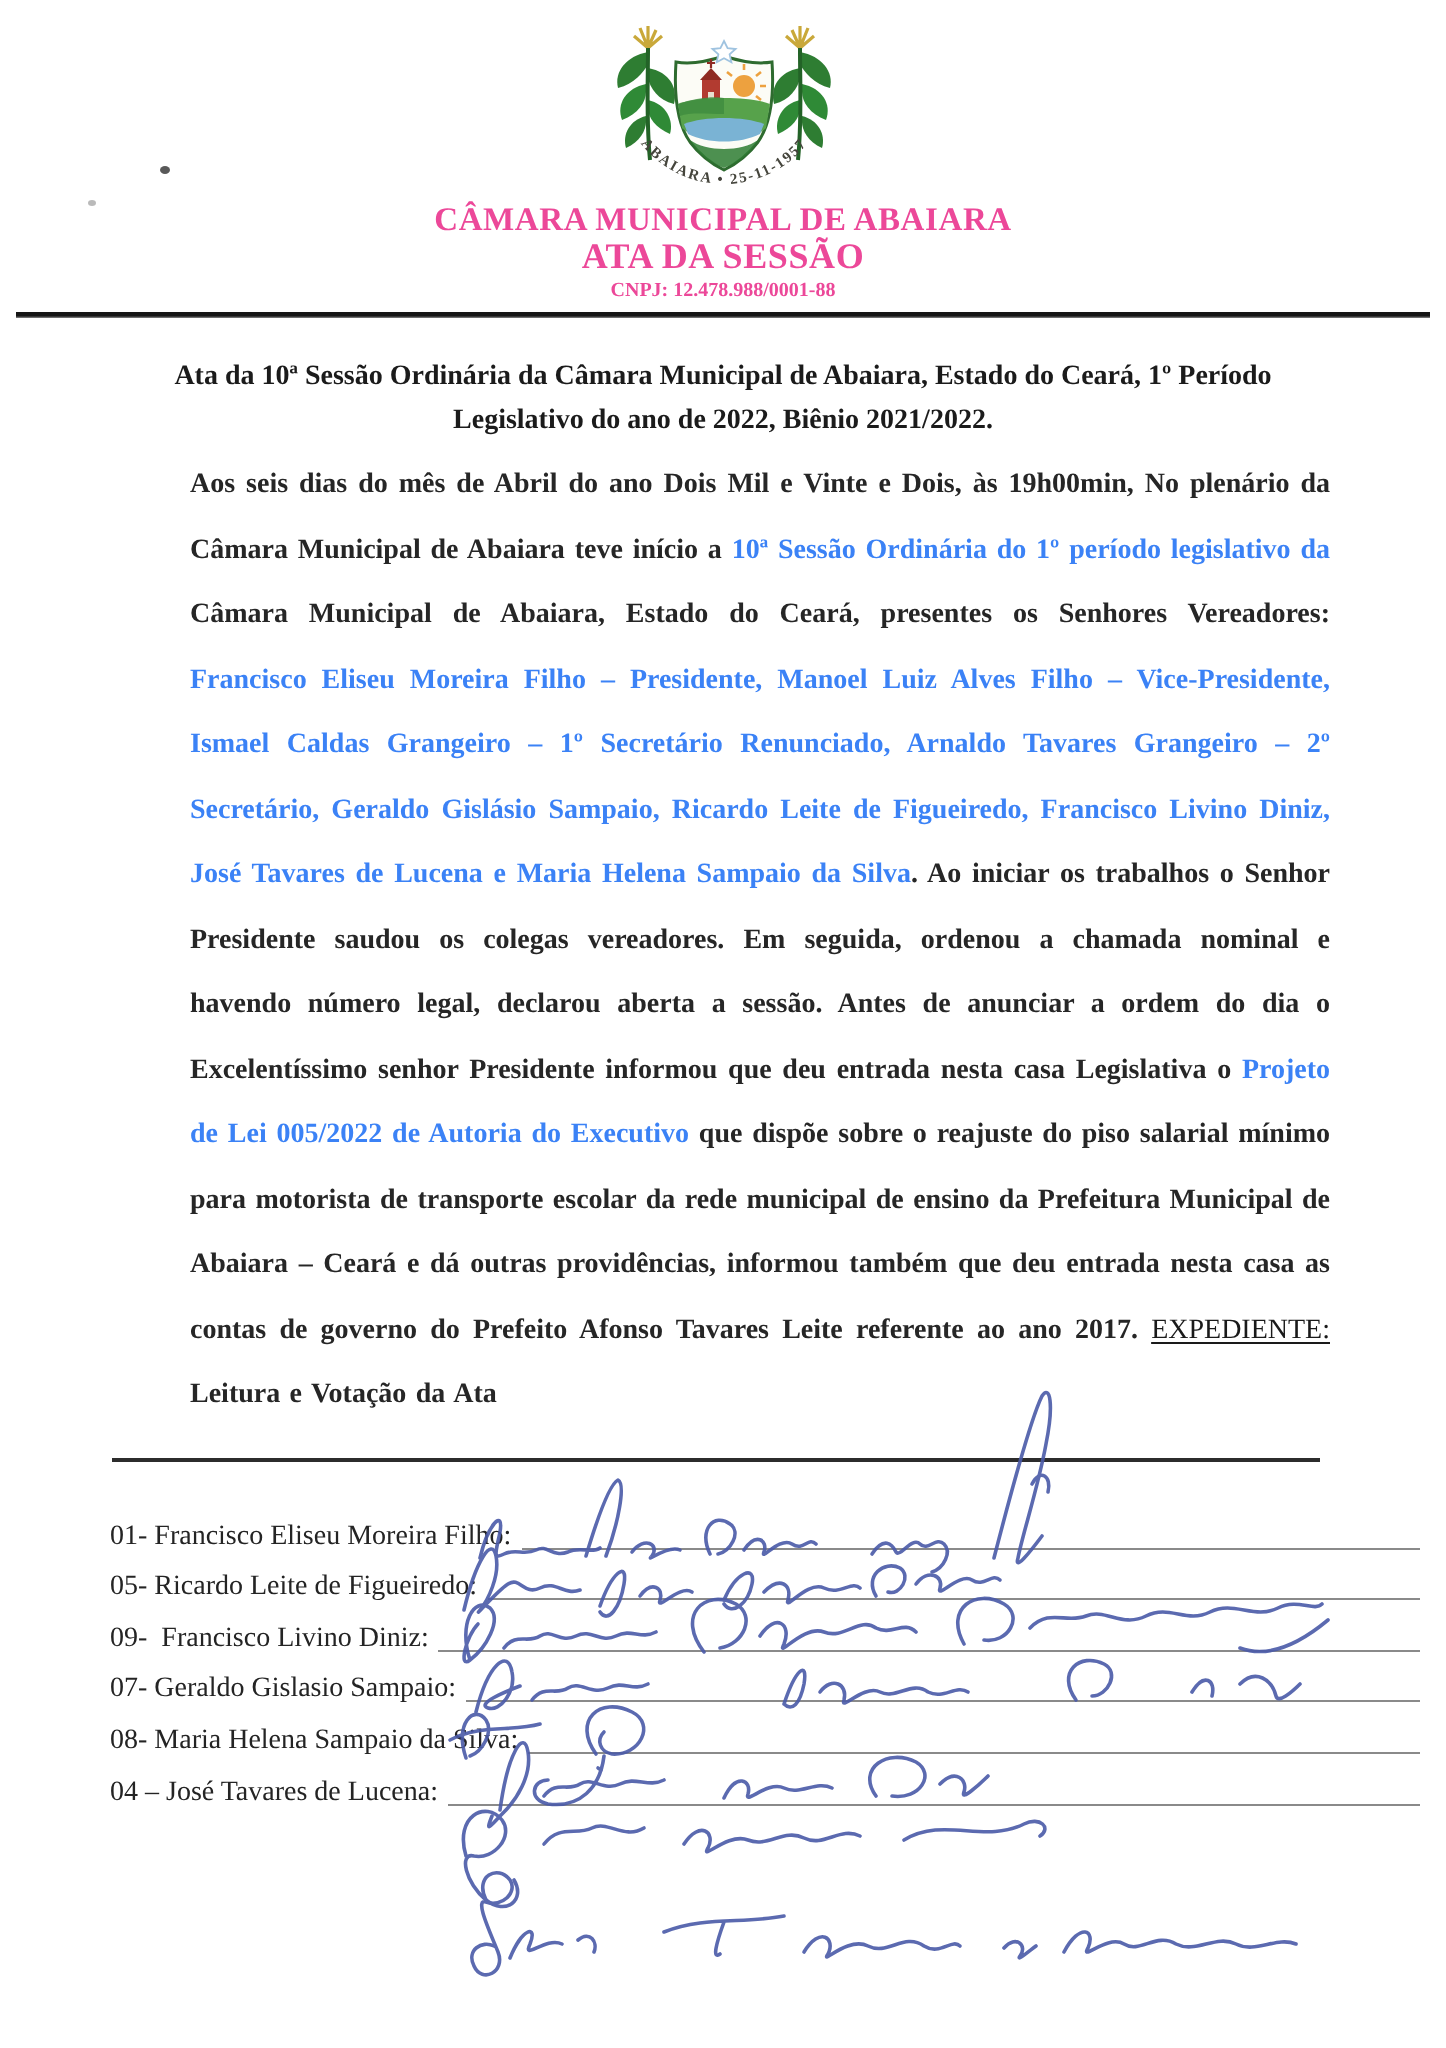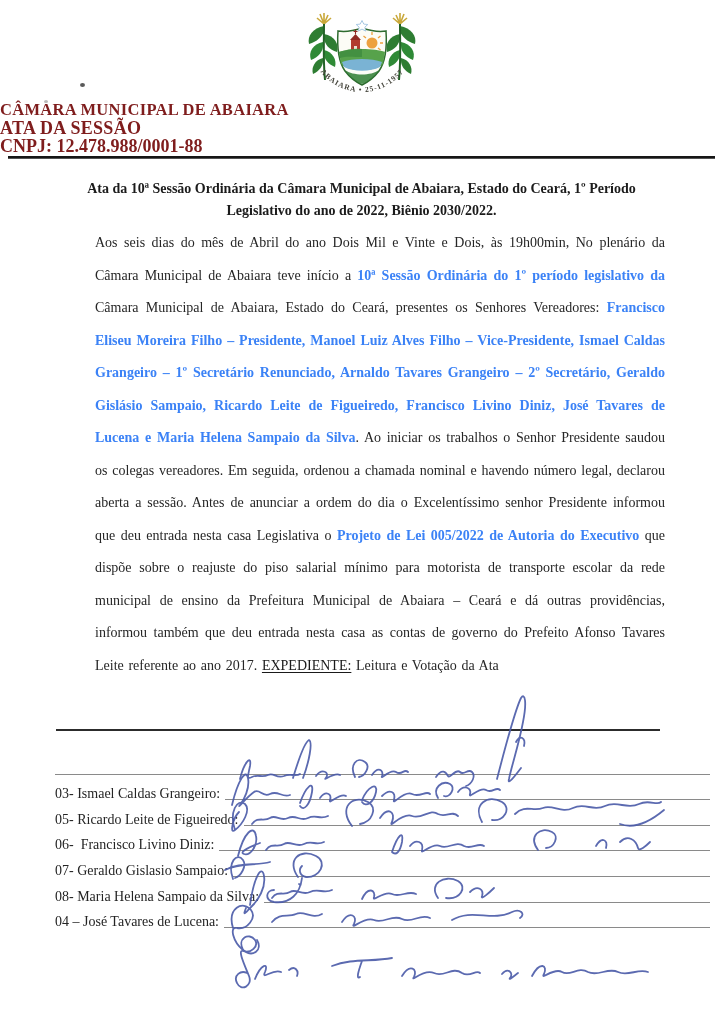--- a/index.html
+++ b/index.html
@@ -10,40 +10,40 @@
     background:#ffffff;
     overflow:hidden;
     font-family:"Liberation Serif","DejaVu Serif",serif;
     color:#1e1e1e;
   }
   .crest{
     position:absolute;top:12px;left:50%;margin-left:-75px;
   }
   .header-text{
     position:absolute;top:100px;left:0;right:0;
-    text-align:left;font-weight:700;color:#7f1d1d;
+    text-align:center;font-weight:700;color:#ec4899;
   }
   .org-name{font-size:16.5px;line-height:19px;letter-spacing:.3px;}
   .doc-type{font-size:18px;line-height:18px;letter-spacing:.3px;}
-  .cnpj{font-size:18px;line-height:18px;}
+  .cnpj{font-size:10px;line-height:18px;}
   .header-rule{
     position:absolute;top:156px;left:8px;width:707px;height:3px;
     background:linear-gradient(#161616,#161616 65%,#8a8a8a);
   }
   .session-title{
     position:absolute;top:178px;left:60px;width:603px;
     text-align:center;font-weight:700;
     font-size:14px;line-height:21.5px;color:#1b1b1b;
   }
   .minutes-body{
     position:absolute;top:227px;left:95px;width:570px;margin:0;
     text-align:justify;font-size:14px;line-height:32.5px;
     color:#262626;word-spacing:1.2px;
   }
-  .seg-normal{font-weight:400;}
+  .seg-normal{font-weight:700;}
   .seg-bold{font-weight:700;color:#3b82f6;}
   .seg-bold-underline{font-weight:400;text-decoration:underline;text-underline-offset:2px;color:#1a1a1a;}
   .signature-section-rule{
     position:absolute;top:729px;left:56px;width:604px;height:2px;
     background:#2c2c2c;
   }
   .signature-list{
     position:absolute;top:753px;left:55px;right:13px;
   }
   .sig-row{display:flex;align-items:flex-end;height:25.6px;}
@@ -113,39 +113,36 @@
     </text>
   </svg>
 
   <div class="header-text">
     <div class="org-name">CÂMARA MUNICIPAL DE ABAIARA</div>
     <div class="doc-type">ATA DA SESSÃO</div>
     <div class="cnpj">CNPJ: 12.478.988/0001-88</div>
   </div>
   <div class="header-rule"></div>
 
-  <div class="session-title">Ata da 10ª Sessão Ordinária da Câmara Municipal de Abaiara, Estado do Ceará, 1º Período Legislativo do ano de 2022, Biênio 2030/2022.</div>
+  <div class="session-title">Ata da 10ª Sessão Ordinária da Câmara Municipal de Abaiara, Estado do Ceará, 1º Período Legislativo do ano de 2022, Biênio 2021/2022.</div>
 
   <p class="minutes-body" id="body-paragraph"><span class="seg-normal">Aos seis dias do mês de Abril do ano Dois Mil e Vinte e Dois, às 19h00min, No plenário da Câmara Municipal de Abaiara teve início a </span><span class="seg-bold">10ª Sessão Ordinária do 1º período legislativo da </span><span class="seg-normal">Câmara Municipal de Abaiara, Estado do Ceará, presentes os Senhores Vereadores: </span><span class="seg-bold">Francisco Eliseu Moreira Filho – Presidente, Manoel Luiz Alves Filho – Vice-Presidente, Ismael Caldas Grangeiro – 1º Secretário Renunciado, Arnaldo Tavares Grangeiro – 2º Secretário, Geraldo Gislásio Sampaio, Ricardo Leite de Figueiredo, Francisco Livino Diniz, José Tavares de Lucena e Maria Helena Sampaio da Silva</span><span class="seg-normal">. Ao iniciar os trabalhos o Senhor Presidente saudou os colegas vereadores. Em seguida, ordenou a chamada nominal e havendo número legal, declarou aberta a sessão. Antes de anunciar a ordem do dia o Excelentíssimo senhor Presidente informou que deu entrada nesta casa Legislativa o </span><span class="seg-bold">Projeto de Lei 005/2022 de Autoria do Executivo</span><span class="seg-normal"> que dispõe sobre o reajuste do piso salarial mínimo para motorista de transporte escolar da rede municipal de ensino da Prefeitura Municipal de Abaiara – Ceará e dá outras providências, informou também que deu entrada nesta casa as contas de governo do Prefeito Afonso Tavares Leite referente ao ano 2017. </span><span class="seg-bold-underline">EXPEDIENTE:</span><span class="seg-normal"> Leitura e Votação da Ata</span></p>
 
   <div class="signature-section-rule"></div>
   <div class="signature-list" id="signature-list">
       <div class="sig-row">
-        <span class="sig-line"></span>
-      </div>
-      <div class="sig-row">
-        <span class="sig-label">03- Ismael Caldas Grangeiro:</span>
+        <span class="sig-label">01- Francisco Eliseu Moreira Filho:</span>
         <span class="sig-line"></span>
       </div>
       <div class="sig-row">
         <span class="sig-label">05- Ricardo Leite de Figueiredo:</span>
         <span class="sig-line"></span>
       </div>
       <div class="sig-row">
-        <span class="sig-label">06-  Francisco Livino Diniz:</span>
+        <span class="sig-label">09-  Francisco Livino Diniz:</span>
         <span class="sig-line"></span>
       </div>
       <div class="sig-row">
         <span class="sig-label">07- Geraldo Gislasio Sampaio:</span>
         <span class="sig-line"></span>
       </div>
       <div class="sig-row">
         <span class="sig-label">08- Maria Helena Sampaio da Silva:</span>
         <span class="sig-line"></span>
       </div>

